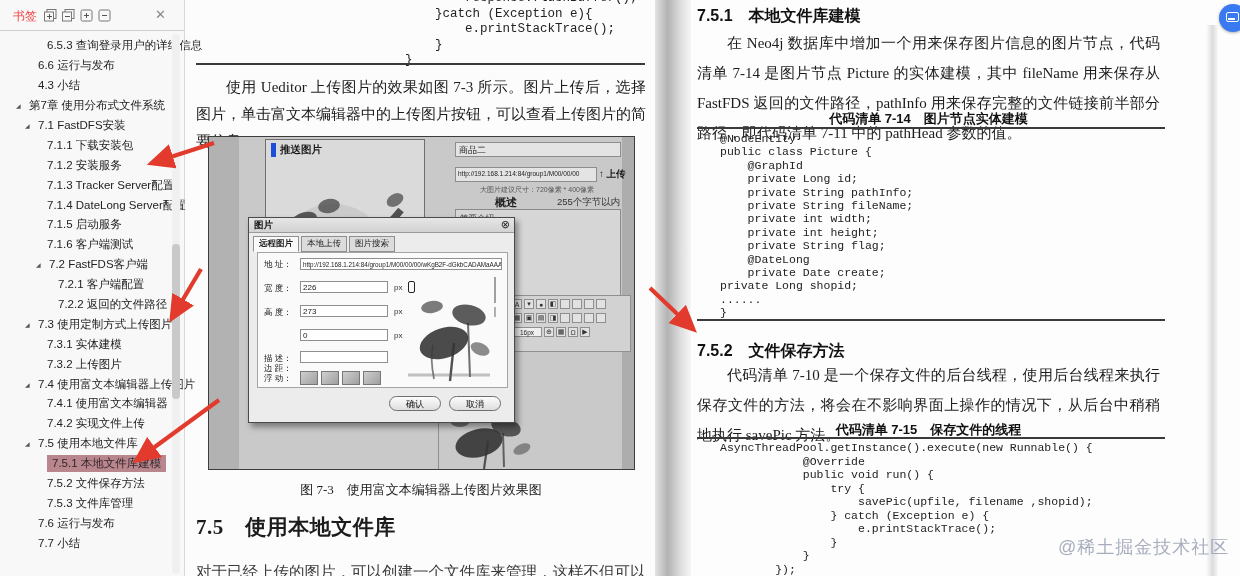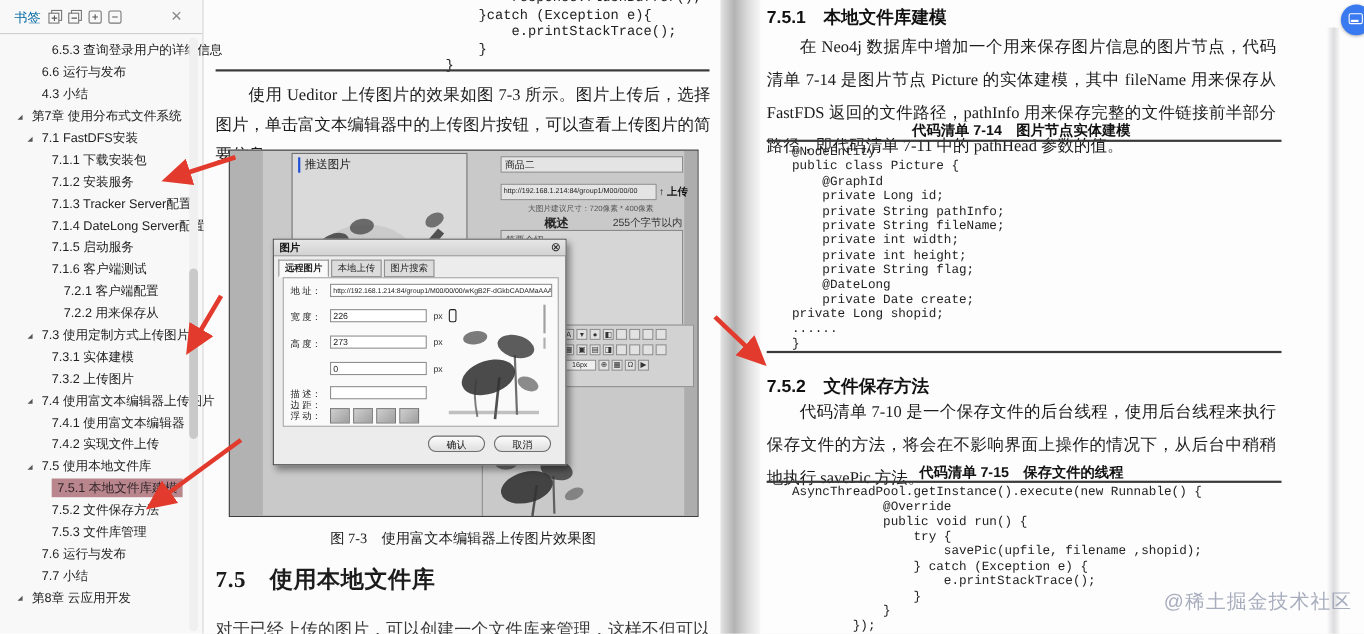--- a/index.html
+++ b/index.html
@@ -9,21 +9,21 @@
   }
   *{margin:0;padding:0;box-sizing:border-box;}
   html,body{width:1240px;height:576px;overflow:hidden;background:#fff;
     font-family:"Liberation Sans",sans-serif;}
   .abs{position:absolute;}
 
   
   .sidebar{position:absolute;left:0;top:0;width:185px;height:576px;background:#f8f8f8;
     border-right:1px solid #d8d8d8;z-index:5;}
   .sb-header{position:absolute;left:0;top:0;width:100%;height:31px;border-bottom:1px solid #cfcfcf;}
-  .sb-title{position:absolute;left:13px;top:8px;font-size:12px;color:#0369a1;}
+  .sb-title{position:absolute;left:13px;top:8px;font-size:12px;color:#ef4444;}
   .sb-ico{position:absolute;top:8px;width:15px;height:15px;color:#666;cursor:pointer;}
   .sb-close{position:absolute;right:18px;top:7px;font-size:13px;color:#888;cursor:pointer;}
   .toc{position:absolute;left:0;top:36px;width:170px;}
   .toc-item{height:19.9px;display:flex;align-items:center;font-size:11.5px;color:#222;
     white-space:nowrap;cursor:pointer;}
   .toc-item .tri{display:inline-block;width:13px;font-size:6px;color:#555;visibility:hidden;flex:0 0 13px;}
   .toc-item.expandable .tri{visibility:visible;}
   .toc-item.lvl-0{padding-left:16px;}
   .toc-item.lvl-1{padding-left:25px;}
   .toc-item.lvl-2{padding-left:47px;}
@@ -74,21 +74,21 @@
   .code-r2{left:720px;top:441px;font-size:11.5px;line-height:13.5px;white-space:pre;}
   .watermark{left:1058px;top:535px;font-size:18px;color:#9aa0b4;letter-spacing:1px;
     font-family:"Liberation Sans",sans-serif;opacity:.85;z-index:6;}
 
   
   .figure{position:absolute;left:208px;top:136px;width:427px;height:334px;background:#c9c9c9;
     border:1.5px solid #3d3d3d;z-index:2;font-family:"Liberation Sans",sans-serif;overflow:hidden;}
   .fig-lstrip{left:0;top:0;width:30px;height:334px;background:#b2b2b2;}
   .fig-rstrip{left:413px;top:0;width:14px;height:334px;background:#adadad;}
   .push-panel{left:56px;top:2px;width:160px;height:180px;background:#dadada;border:1px solid #6f6f6f;}
-  .push-title{left:5px;top:3px;font-size:10.5px;font-weight:normal;color:#1a1a1a;border-left:2px solid #1d4ed8;padding-left:4px;}
+  .push-title{left:5px;top:3px;font-size:10.5px;font-weight:bold;color:#1a1a1a;border-left:5px solid #1d4ed8;padding-left:4px;}
   .fig-form-label{font-size:10px;font-weight:bold;color:#222;margin-left:35px;}
   .f-input{background:#e4e4e4;border:1px solid #8d8d8d;color:#222;overflow:hidden;white-space:nowrap;}
   .fname-l{left:222px;top:8px;}
   .fname-i{left:246px;top:5px;width:166px;height:15px;font-size:9px;padding:1px 3px;}
   .fimg-l{left:222px;top:33px;}
   .fimg-i{left:246px;top:30px;width:142px;height:15px;font-size:6.5px;padding:2px 2px;}
   .f-upload{left:390px;top:31px;font-size:9.5px;font-weight:bold;color:#111;}
   .f-hint{left:246px;top:48px;width:164px;font-size:7px;color:#555;text-align:center;}
   .f-ov{left:286px;top:58px;font-size:11px;font-weight:bold;color:#222;}
   .f-limit{left:348px;top:59px;font-size:9.5px;color:#333;}
@@ -220,29 +220,33 @@
       <div class="toc-item lvl-2">
 
         <span class="toc-label">7.1.5 启动服务</span>
       </div>
 
       <div class="toc-item lvl-2">
 
         <span class="toc-label">7.1.6 客户端测试</span>
       </div>
 
+      <div class="toc-item lvl-1 shift expandable">
+        <span class="tri">◢</span>
+        <span class="toc-label">7.2 FastFDS客户端</span>
+      </div>
 
       <div class="toc-item lvl-2 shift">
 
         <span class="toc-label">7.2.1 客户端配置</span>
       </div>
 
       <div class="toc-item lvl-2 shift">
 
-        <span class="toc-label">7.2.2 用来保存从</span>
+        <span class="toc-label">7.2.2 返回的文件路径</span>
       </div>
 
       <div class="toc-item lvl-1 expandable">
         <span class="tri">◢</span>
         <span class="toc-label">7.3 使用定制方式上传图片</span>
       </div>
 
       <div class="toc-item lvl-2">
 
         <span class="toc-label">7.3.1 实体建模</span>
@@ -291,24 +295,20 @@
       <div class="toc-item lvl-1">
         <span class="tri">◢</span>
         <span class="toc-label">7.6 运行与发布</span>
       </div>
 
       <div class="toc-item lvl-1">
         <span class="tri">◢</span>
         <span class="toc-label">7.7 小结</span>
       </div>
 
-      <div class="toc-item lvl-0 expandable">
-        <span class="tri">◢</span>
-        <span class="toc-label">第8章 云应用开发</span>
-      </div>
     </div>
 
   <span class="sb-up">▲</span>
   <div class="sb-scroll">
     <div class="sb-thumb"></div>
   </div>
 </aside>
 
 <div class="main"></div>
 

